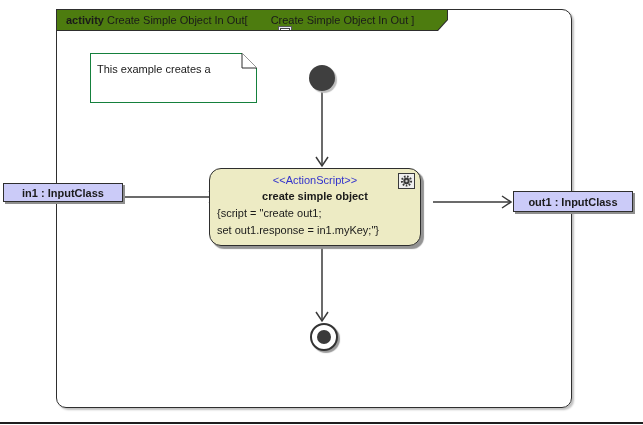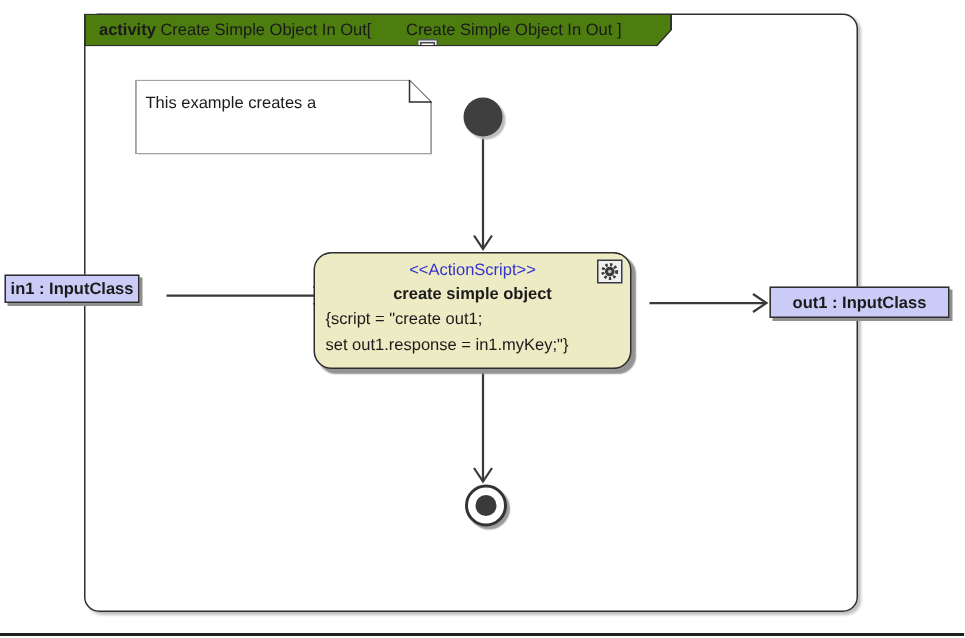--- a/index.html
+++ b/index.html
@@ -28,22 +28,22 @@
     background:#4d7c0f;
     clip-path: polygon(0 0, 100% 0, 100% 48%, calc(100% - 9.5px) 100%, 0 100%);
     display:flex; align-items:center; padding-left:9px;
   }
   .frame-title-inner span { white-space:pre; }
   .kw { font-weight:bold; }
   .diagram-icon { display:inline-block; margin:0 3px; width:14px; height:13px; flex:0 0 auto; }
 
   
   .note {
-    position:absolute; left:90px; top:53px; width:198px; height:50px;
-    background:#a3a3a3;
+    position:absolute; left:90px; top:53px; width:167px; height:50px;
+    background:#15803d;
     clip-path: polygon(0 0, calc(100% - 15px) 0, 100% 15px, 100% 100%, 0 100%);
     filter: drop-shadow(2px 2px 0 #6f6f6f);
   }
   .note-inner {
     position:absolute; inset:1px; background:#ffffff;
     clip-path: polygon(0 0, calc(100% - 14.5px) 0, 100% 14.5px, 100% 100%, 0 100%);
     padding:7px 0 0 6px; line-height:16px;
   }
   .note-fold { position:absolute; right:0; top:0; }
 
@@ -78,21 +78,21 @@
     display:flex; align-items:center; justify-content:center;
   }
 
   .pin {
     position:absolute; background:#cbcbf8; border:1px solid #2e2e2e;
     font-weight:bold; text-align:center;
     box-shadow:2px 2px 0 #8f8f8f;
     display:flex; align-items:center; justify-content:center;
     white-space:pre;
   }
-  .pin-in  { left:3px;  top:183px; width:90px; height:19px; }
+  .pin-in  { left:3px;  top:183px; width:120px; height:19px; }
   .pin-out { left:513px; top:191px; width:120px; height:21px; }
 
   
   .edges { position:absolute; left:0; top:0; width:643px; height:425px; pointer-events:none; }
 
   .bottom-rule { position:absolute; left:0; top:422px; width:643px; height:2px; background:#1f1f1f; }
 </style>
 </head>
 <body>
 

